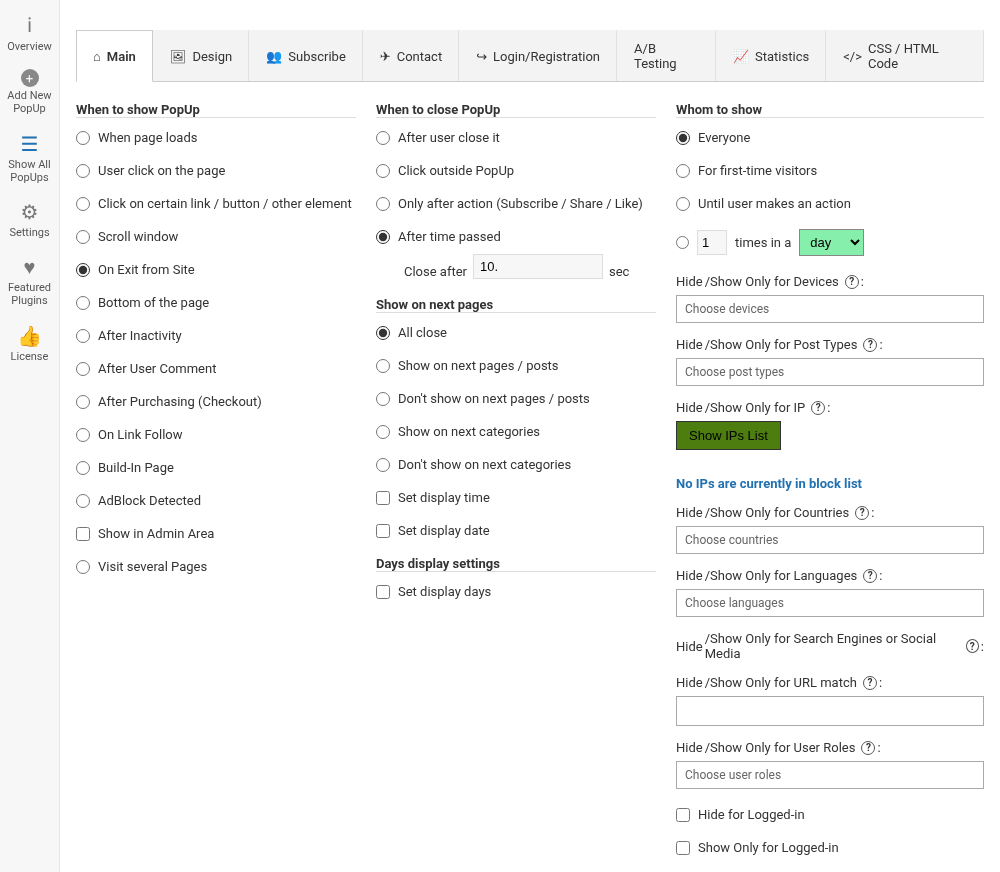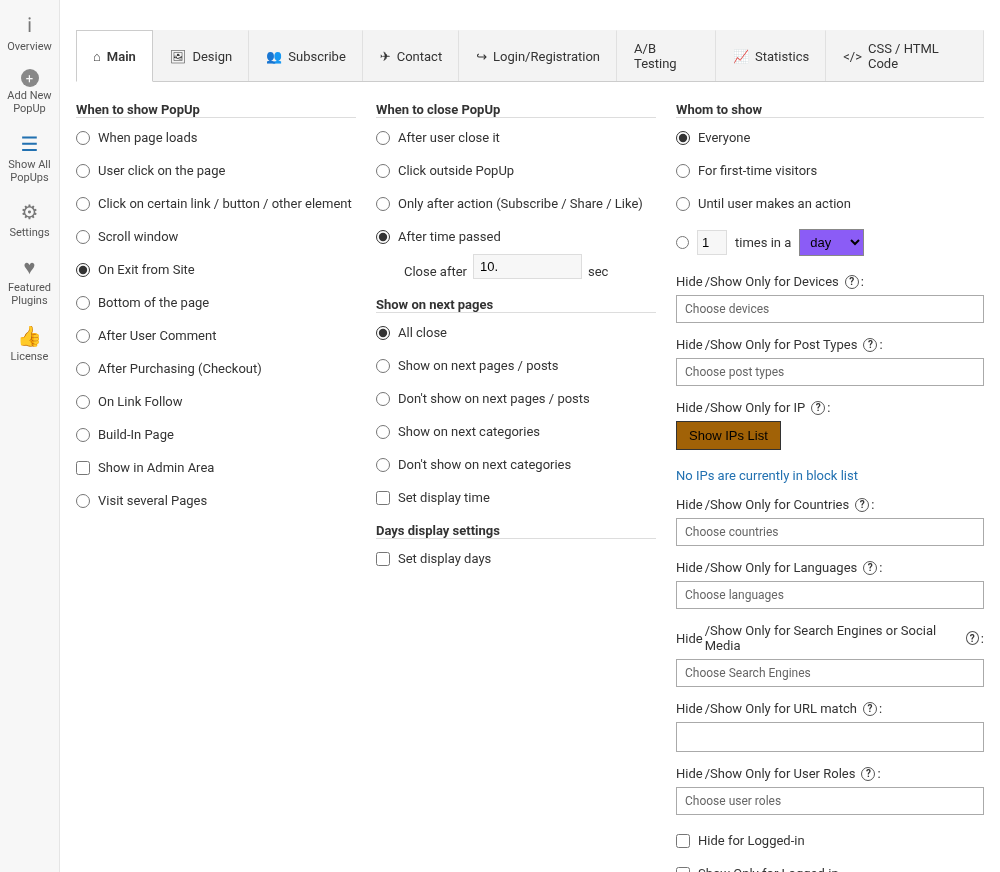--- a/index.html
+++ b/index.html
@@ -24,34 +24,34 @@
     .col3 { flex: 1.1; }
     
     .section-title { font-weight: 700; font-size: 13px; border-bottom: 1px solid #ddd; margin-bottom: 12px; margin-top: 0; }
     .section-title.sub { margin-top: 18px; }
     
     .radio-row, .check-row { display: flex; align-items: flex-end; gap: 8px; margin-bottom: 18px; font-size: 13px; color: #333; }
     .radio-row input[type=radio], .check-row input[type=checkbox] { width: 14px; height: 14px; cursor: pointer; accent-color: #333; }
     .radio-row label, .check-row label { cursor: pointer; }
     
     .indent { margin-left: 28px; margin-top: -8px; margin-bottom: 12px; display: flex; align-items: flex-end; gap: 6px; font-size: 13px; }
-    .indent input[type=text] { width: 109px; padding: 4px 6px; border: 1px solid #ddd; background: #f7f7f7; font-size: 13px; }
+    .indent input[type=text] { width: 130px; padding: 4px 6px; border: 1px solid #ddd; background: #f7f7f7; font-size: 13px; }
     
     .inline-row { display: flex; align-items: center; gap: 8px; margin-bottom: 18px; }
     .inline-row input[type=text] { width: 30px; padding: 4px; border: 1px solid #ddd; background: #f7f7f7; text-align: left; font-size: 13px; }
-    .inline-row select { padding: 4px 16px 4px 6px; border: 1px solid #888; background: #8b5cf6; font-size: 13px; }
+    .inline-row select { padding: 4px 16px 4px 6px; border: 1px solid #888; background: #86efac; font-size: 13px; }
     
     .hide-label { font-size: 13px; margin-bottom: 6px; margin-top: 14px; display: flex; align-items: center; gap: 2px; }
     .hide-label .b { font-weight: 400; }
     .hide-label .q { display: inline-flex; width: 14px; height: 14px; border: 1px solid #555; border-radius: 50%; align-items: center; justify-content: center; font-size: 10px; font-weight: 700; margin-left: 4px; cursor: pointer; }
     .choose-box { border: 1px solid #aaa; padding: 6px 8px; font-size: 12px; color: #666; min-height: 28px; width: 100%; cursor: text; }
     .choose-box.empty-tall { min-height: 30px; }
     
-    .btn-outline { display: inline-block; border: 1px solid #333; padding: 6px 12px; font-size: 13px; background: #a16207; cursor: pointer; margin-bottom: 6px; }
-    .info-link { color: #2271b1; font-size: 13px; margin-top: 12px; }
+    .btn-outline { display: inline-block; border: 1px solid #333; padding: 6px 12px; font-size: 13px; background: #4d7c0f; cursor: pointer; margin-bottom: 6px; }
+    .info-link { color: #2271b1; font-size: 13px; margin-top: 20px; font-weight: bold; }
   </style>
 </head>
 <body>
 
 <div class="app">
 
   <div class="sidebar">
     <div class="sidebar-item">
       <span class="icon">ℹ</span>
       <span class="label">Overview</span>
@@ -138,33 +138,41 @@
             <div class="radio-row">
               <input type="radio" name="when-show" checked="" style="">
               <label>On Exit from Site</label>
             </div>
             <div class="radio-row">
               <input type="radio" name="when-show" style="">
               <label>Bottom of the page</label>
             </div>
             <div class="radio-row">
               <input type="radio" name="when-show" style="">
+              <label>After Inactivity</label>
+            </div>
+            <div class="radio-row">
+              <input type="radio" name="when-show" style="">
               <label>After User Comment</label>
             </div>
             <div class="radio-row">
               <input type="radio" name="when-show" style="">
               <label>After Purchasing (Checkout)</label>
             </div>
             <div class="radio-row">
               <input type="radio" name="when-show" style="">
               <label>On Link Follow</label>
             </div>
             <div class="radio-row">
               <input type="radio" name="when-show" style="">
               <label>Build-In Page</label>
+            </div>
+            <div class="radio-row">
+              <input type="radio" name="when-show" style="">
+              <label>AdBlock Detected</label>
             </div>
           </div>
         <div class="check-row">
           <input type="checkbox" style="">
           <label>Show in Admin Area</label>
         </div>
         <div class="radio-row">
           <input type="radio" name="when-show" style="">
           <label>Visit several Pages</label>
         </div>
@@ -218,20 +226,24 @@
               <input type="radio" name="next-pages" style="">
               <label>Don't show on next categories</label>
             </div>
           </div>
 
         <div class="check-row">
           <input type="checkbox" style="">
           <label>Set display time</label>
         </div>
 
+        <div class="check-row">
+          <input type="checkbox" style="">
+          <label>Set display date</label>
+        </div>
 
         <div class="section-title sub">Days display settings</div>
         <div class="check-row">
           <input type="checkbox" style="">
           <label>Set display days</label>
         </div>
       </div>
 
       <div class="col col3">
         <div class="section-title">Whom to show</div>
@@ -296,21 +308,20 @@
               <span class="q">?</span>
               <span> :</span>
             </div>
             <div class="choose-box">Choose languages</div>
             <div class="hide-label">
               <span class="b">Hide</span>
               <span>/Show Only for Search Engines or Social Media</span>
               <span class="q">?</span>
               <span> :</span>
             </div>
-            <div class="choose-box">Choose Search Engines</div>
             <div class="hide-label">
               <span class="b">Hide</span>
               <span>/Show Only for URL match</span>
               <span class="q">?</span>
               <span> :</span>
             </div>
             <div class="choose-box empty-tall"></div>
             <div class="hide-label">
               <span class="b">Hide</span>
               <span>/Show Only for User Roles</span>

